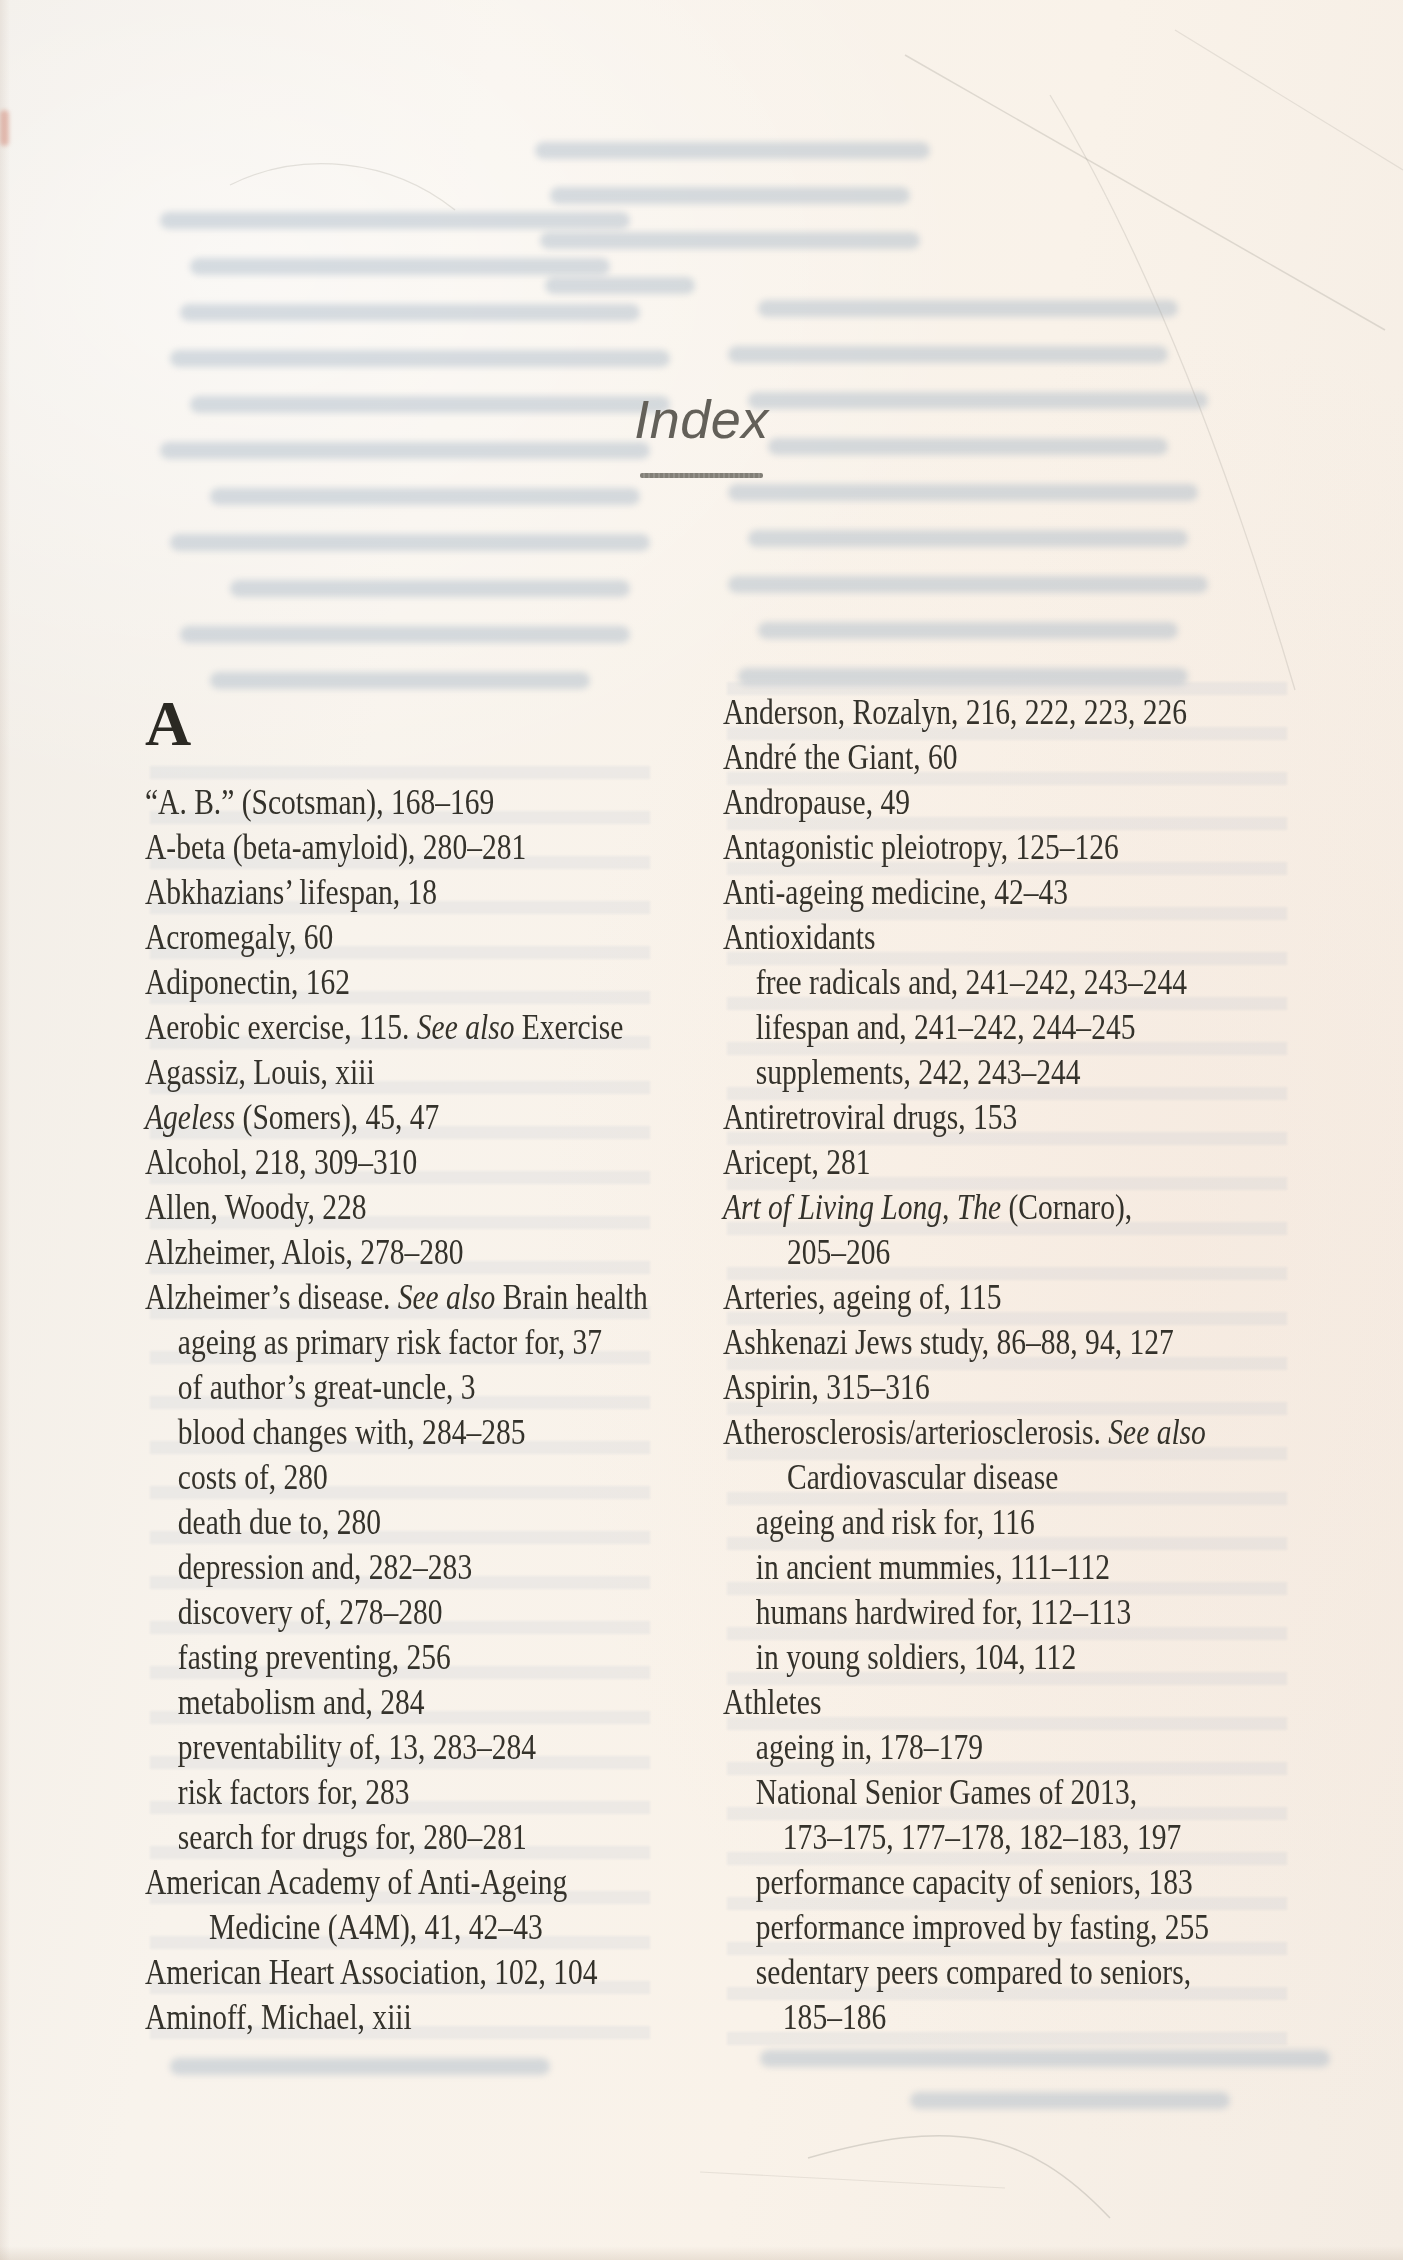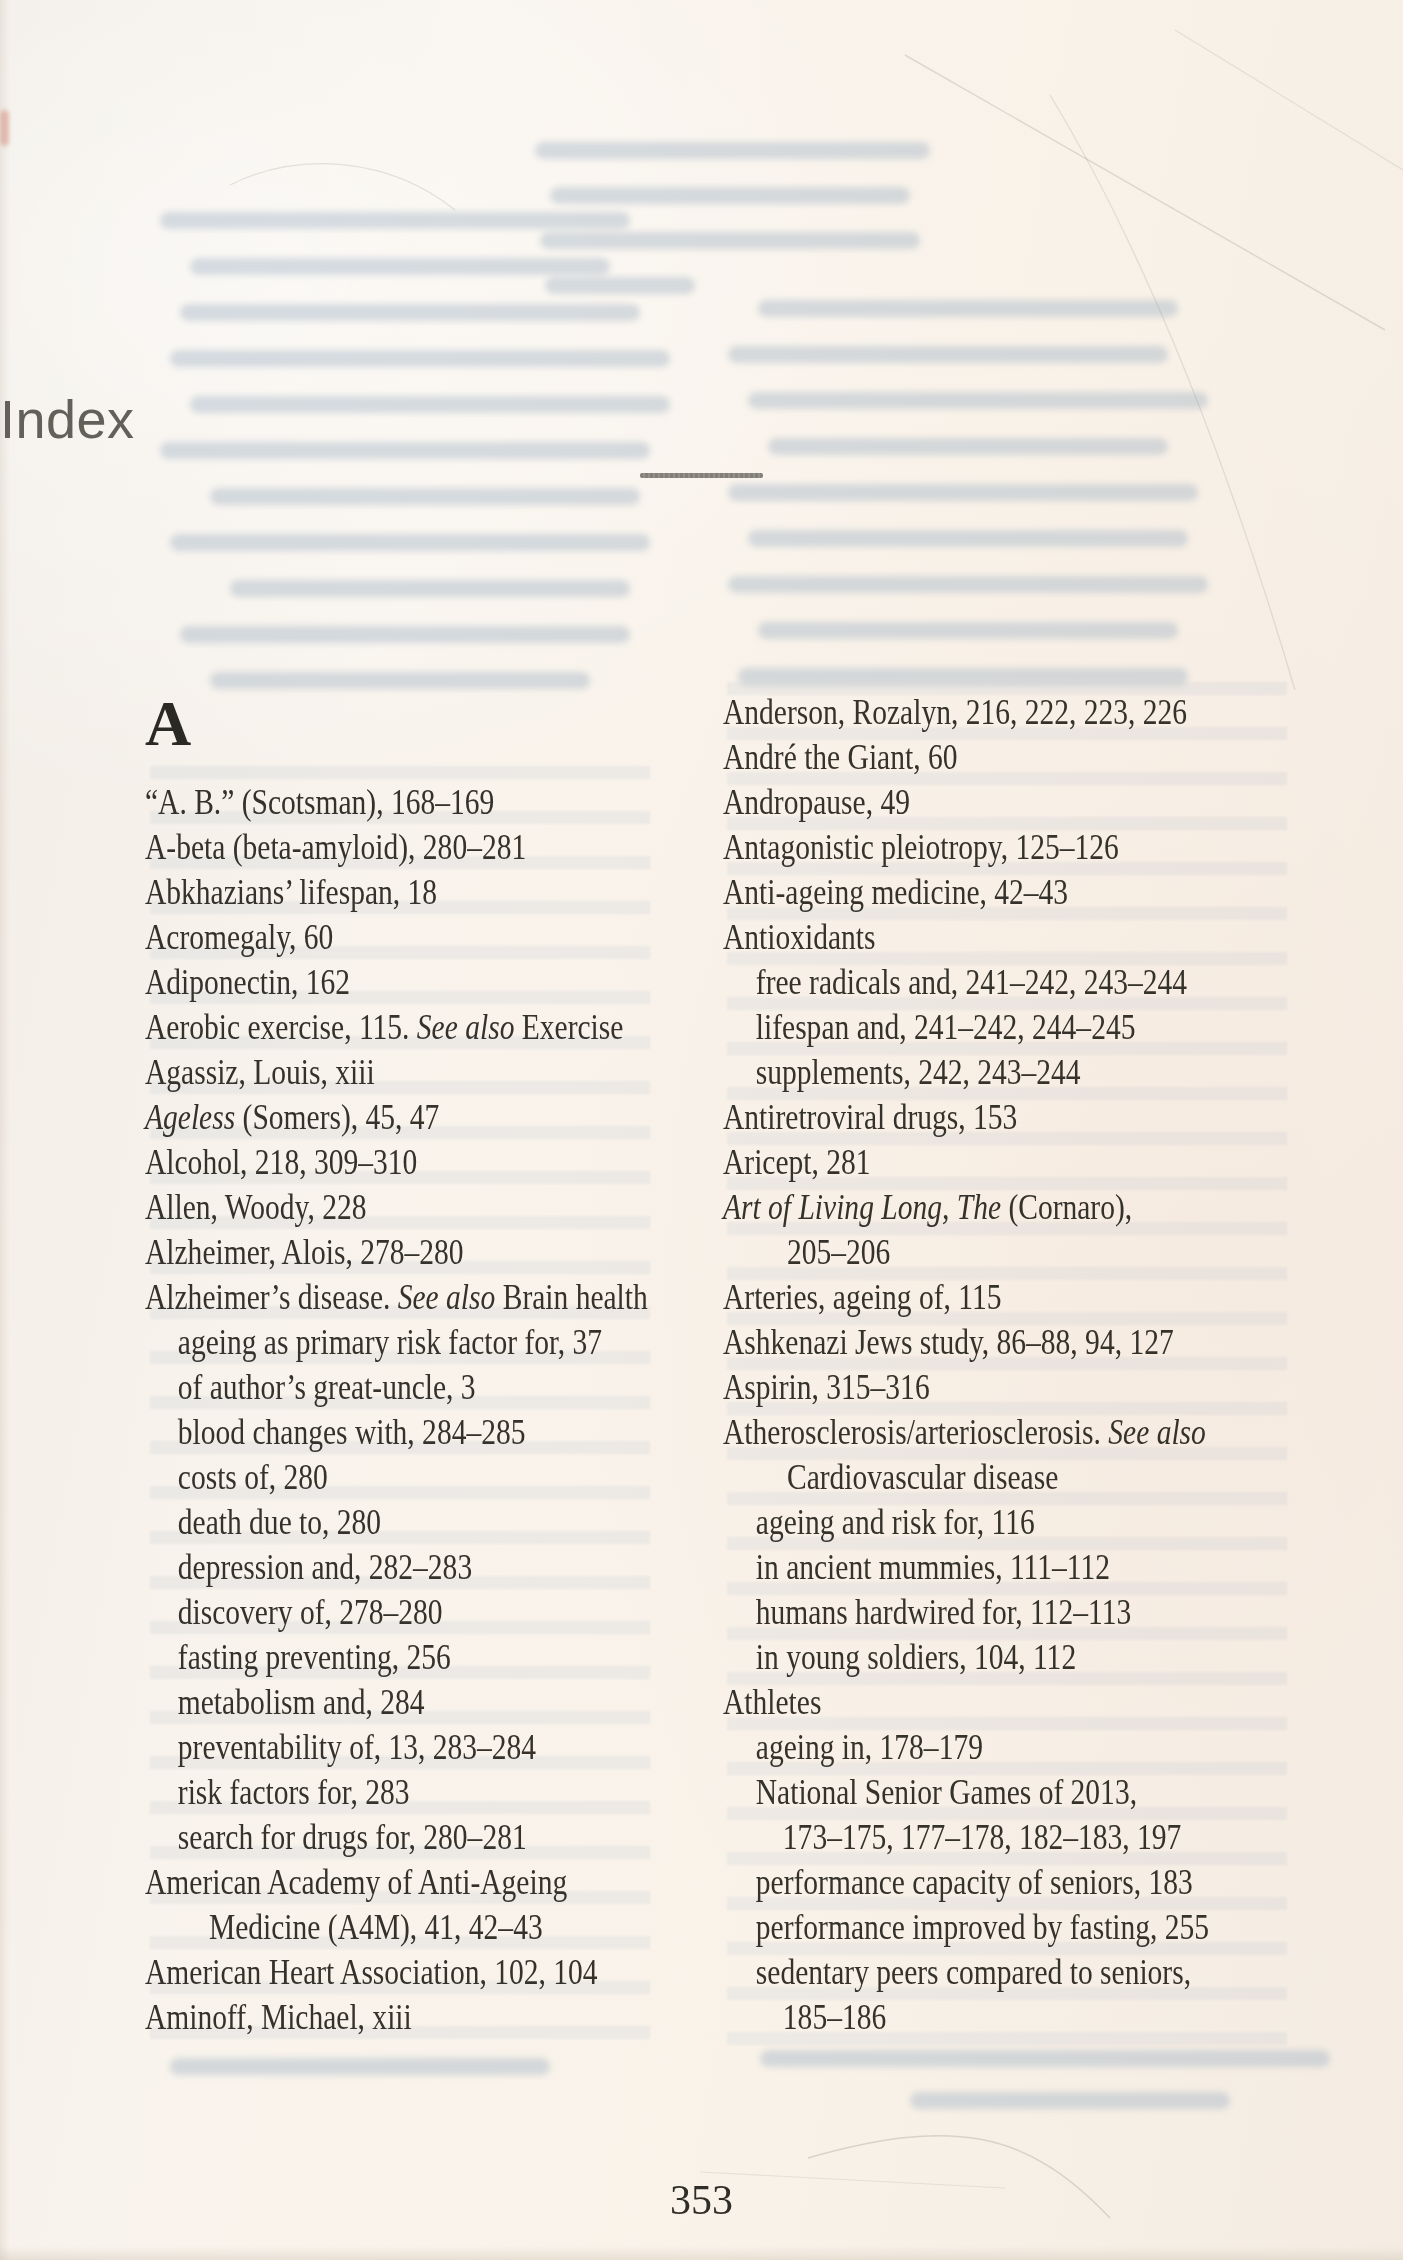--- a/index.html
+++ b/index.html
@@ -31,25 +31,27 @@
   }
   .bleed-wash{
     position:absolute;z-index:1;
     background:repeating-linear-gradient(180deg,
       rgba(168,184,200,0.15) 0px, rgba(168,184,200,0.15) 13px,
       rgba(168,184,200,0) 13px, rgba(168,184,200,0) 45px);
     filter:blur(1px);
   }
   .page-title{
     position:absolute;left:0;right:0;top:392px;
+    text-align:center;
     font-family:"Liberation Sans", sans-serif;
     font-size:54px;line-height:1;
     letter-spacing:0.5px;
     color:#636059;
     z-index:2;
+    font-style:italic;
   }
   .title-rule{
     position:absolute;top:473px;left:640px;width:123px;height:5px;
     background:repeating-linear-gradient(90deg,#827f77 0 3px,#94918a 3px 5px);
     border-radius:2px;z-index:2;
   }
   .section-heading{
     position:absolute;left:145px;top:692px;
     font-size:64px;font-weight:bold;line-height:1;
     color:#2b2923;z-index:2;
@@ -173,21 +175,20 @@
       <div class="index-line main"><span>Athletes</span></div>
       <div class="index-line sub"><span>ageing in, 178–179</span></div>
       <div class="index-line sub"><span>National Senior Games of 2013,</span></div>
       <div class="index-line sub2"><span>173–175, 177–178, 182–183, 197</span></div>
       <div class="index-line sub"><span>performance capacity of seniors, 183</span></div>
       <div class="index-line sub"><span>performance improved by fasting, 255</span></div>
       <div class="index-line sub"><span>sedentary peers compared to seniors,</span></div>
       <div class="index-line sub2"><span>185–186</span></div>
     </div>
 
-  <div class="page-number">353</div>
 
   <svg class="creases" width="1403" height="2260" viewBox="0 0 1403 2260">
     <path d="M 905 55 L 1385 330" stroke="rgba(158,155,147,0.30)" stroke-width="1.5" fill="none"></path>
     <path d="M 1050 95 C 1150 260, 1230 470, 1295 690" stroke="rgba(158,155,147,0.25)" stroke-width="1.3" fill="none"></path>
     <path d="M 1175 30 L 1403 170" stroke="rgba(158,155,147,0.22)" stroke-width="1.2" fill="none"></path>
     <path d="M 230 185 C 300 150, 390 158, 455 210" stroke="rgba(165,160,152,0.28)" stroke-width="1.3" fill="none"></path>
     <path d="M 808 2158 C 950 2118, 1025 2128, 1110 2218" stroke="rgba(158,155,147,0.35)" stroke-width="1.5" fill="none"></path>
     <path d="M 700 2172 L 1005 2188" stroke="rgba(158,155,147,0.2)" stroke-width="1.2" fill="none"></path>
   </svg>
 

